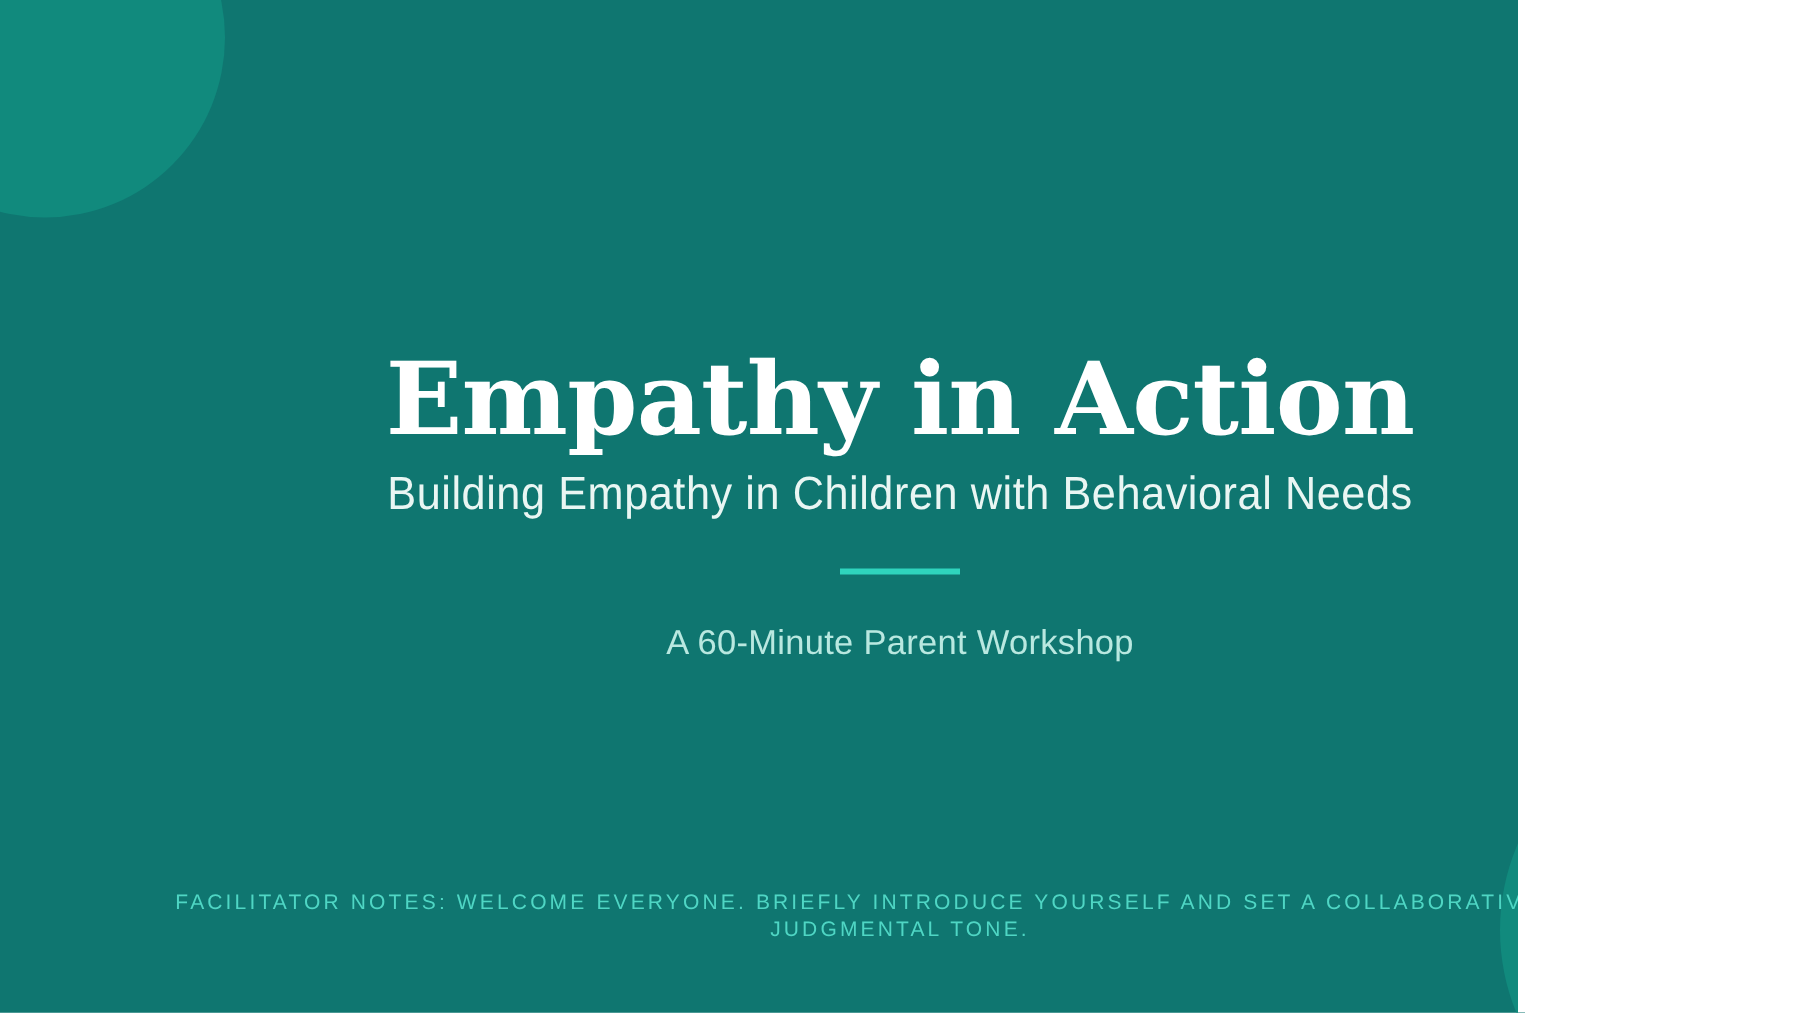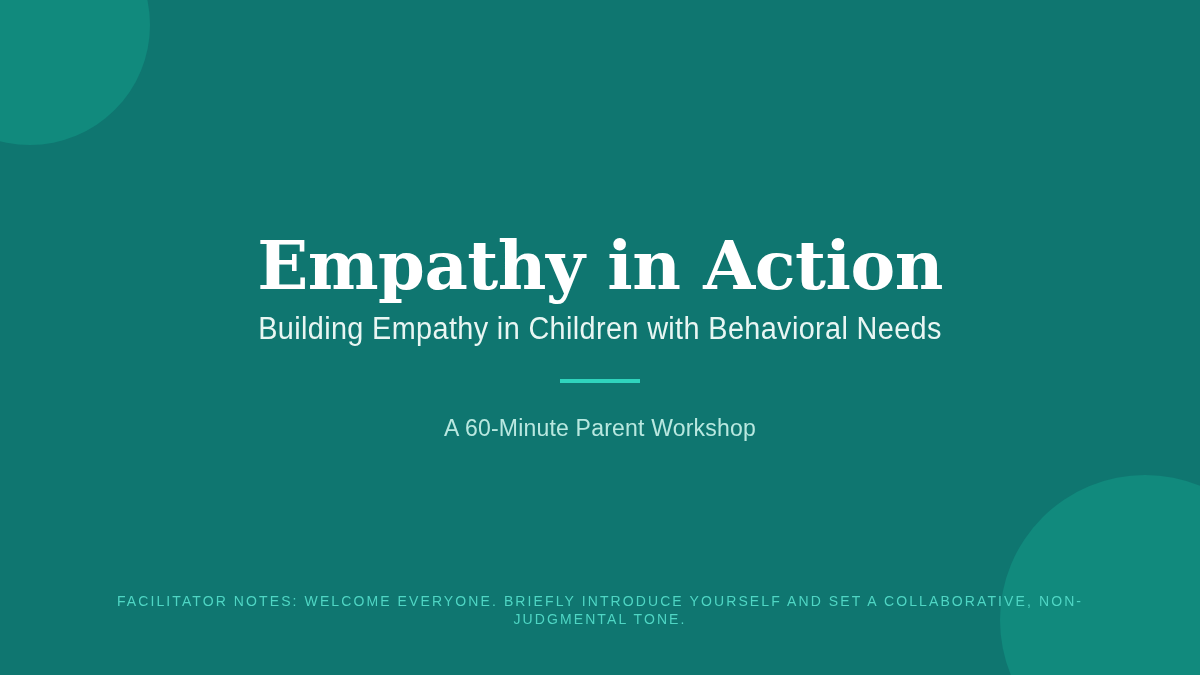--- a/index.html
+++ b/index.html
@@ -8,21 +8,21 @@
   }
   body {
     width: 1200px;
     height: 675px;
     overflow: hidden;
     font-family: "Liberation Sans", sans-serif;
   }
 
   .slide {
     position: relative;
-    width: 1200px;
+    width: 1012px;
     height: 675px;
     background: #0f7670;
     overflow: hidden;
   }
 
   
   .deco-circle {
     position: absolute;
     border-radius: 50%;
     background: #118a7d;

